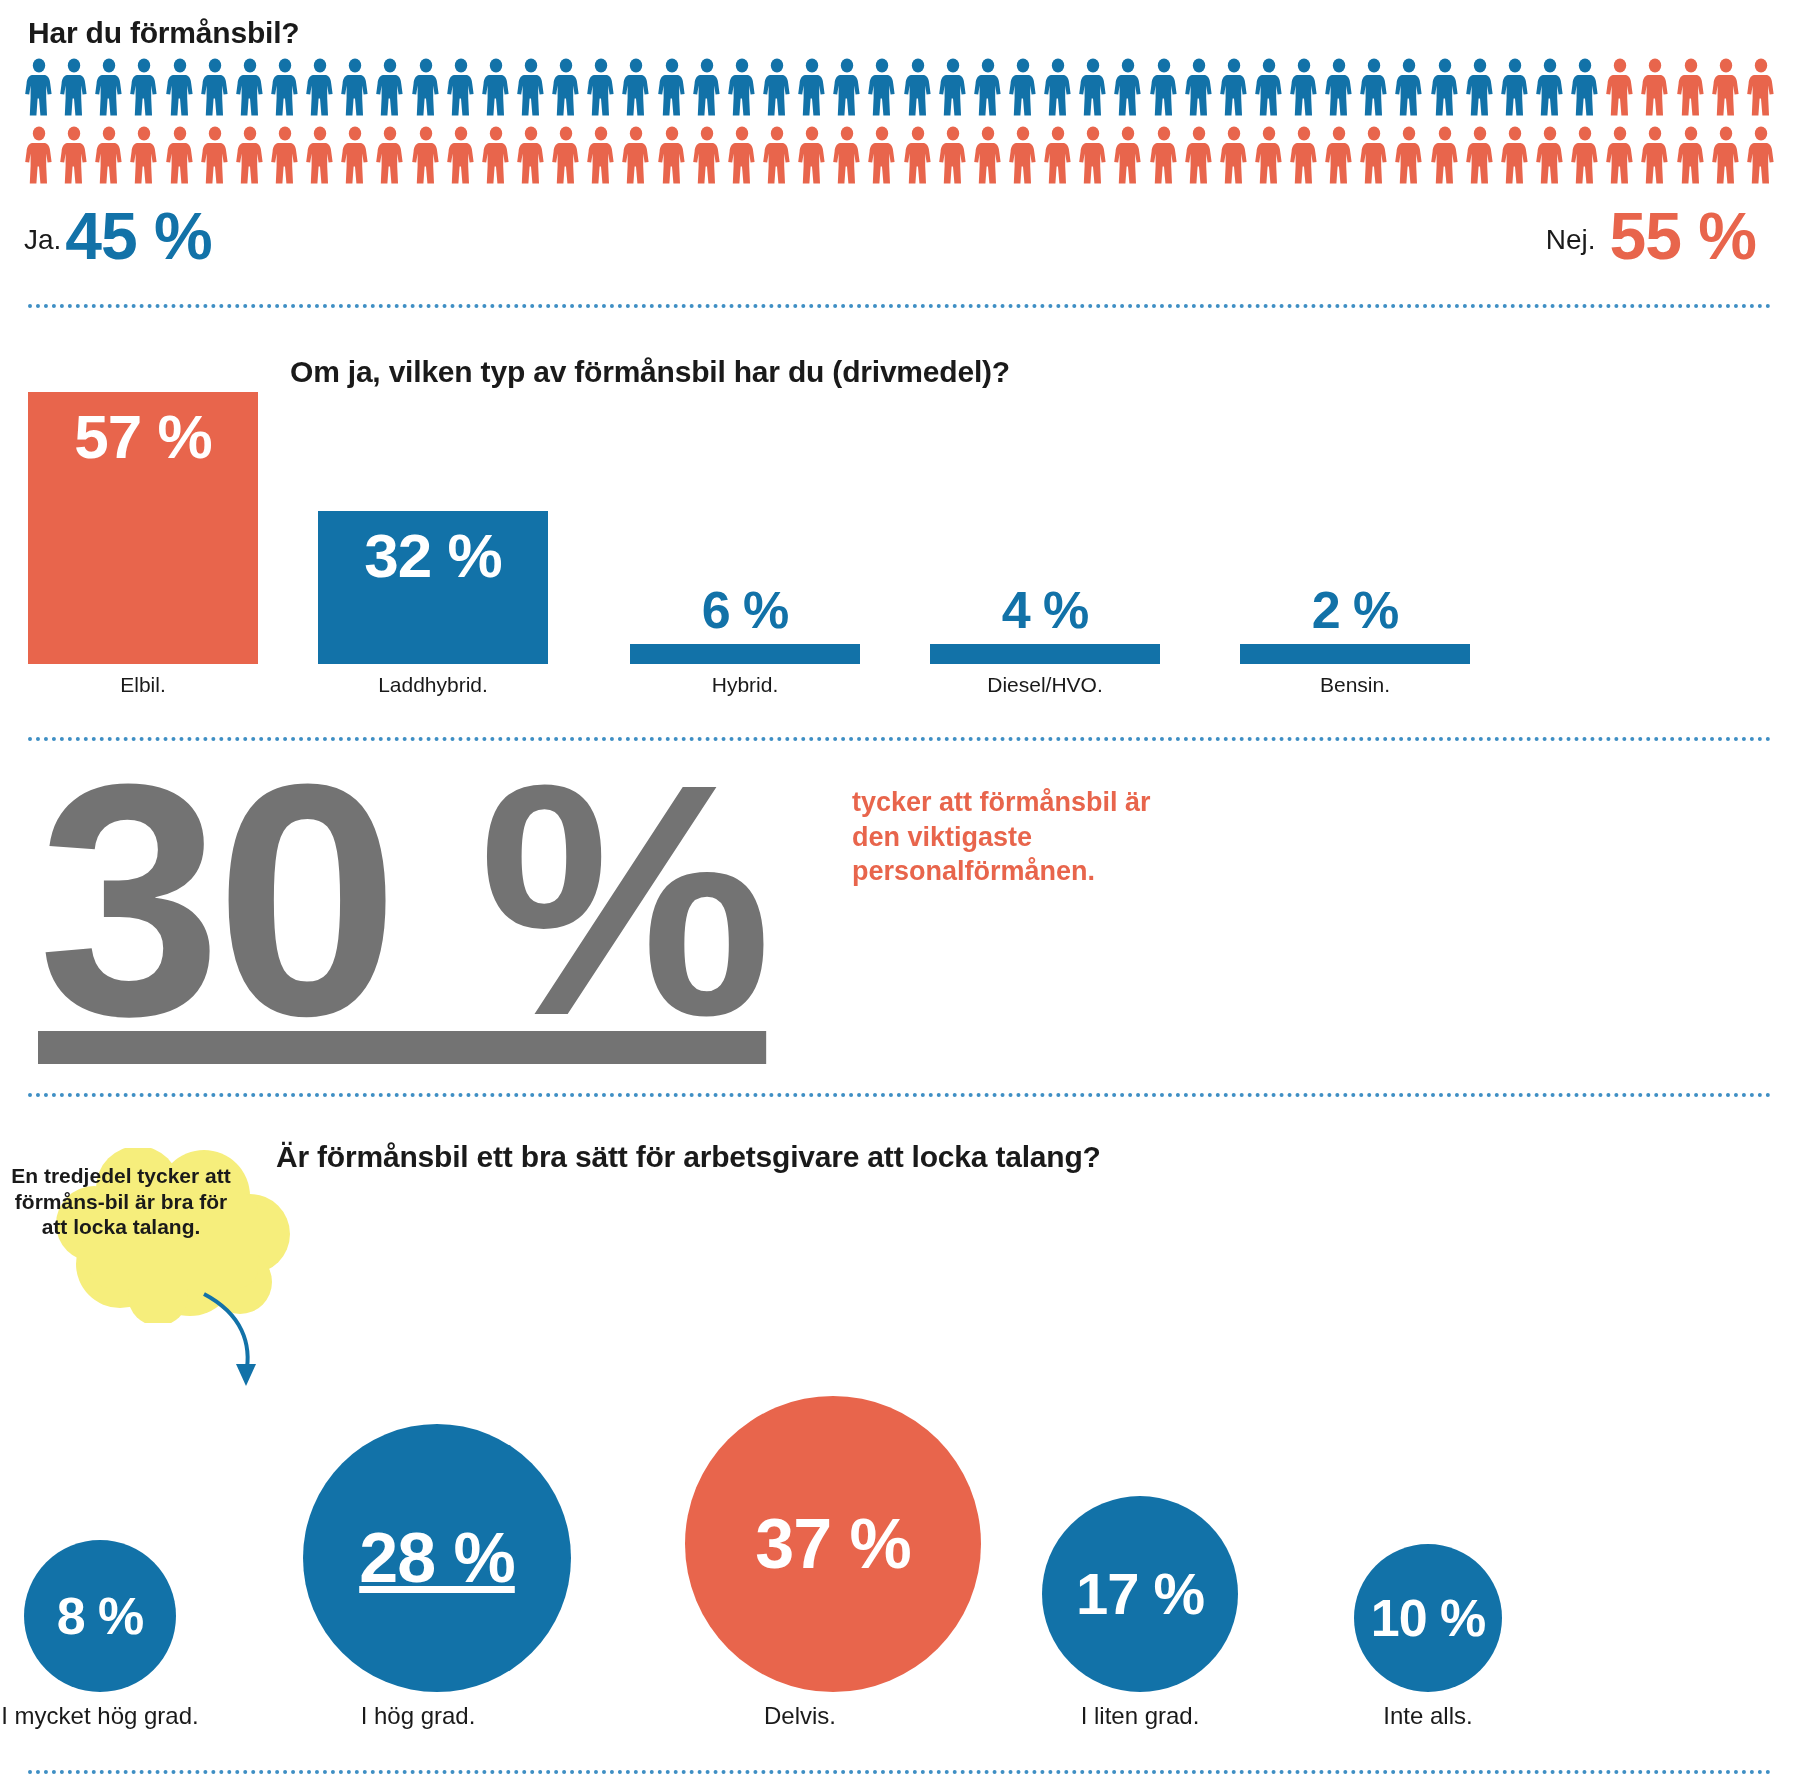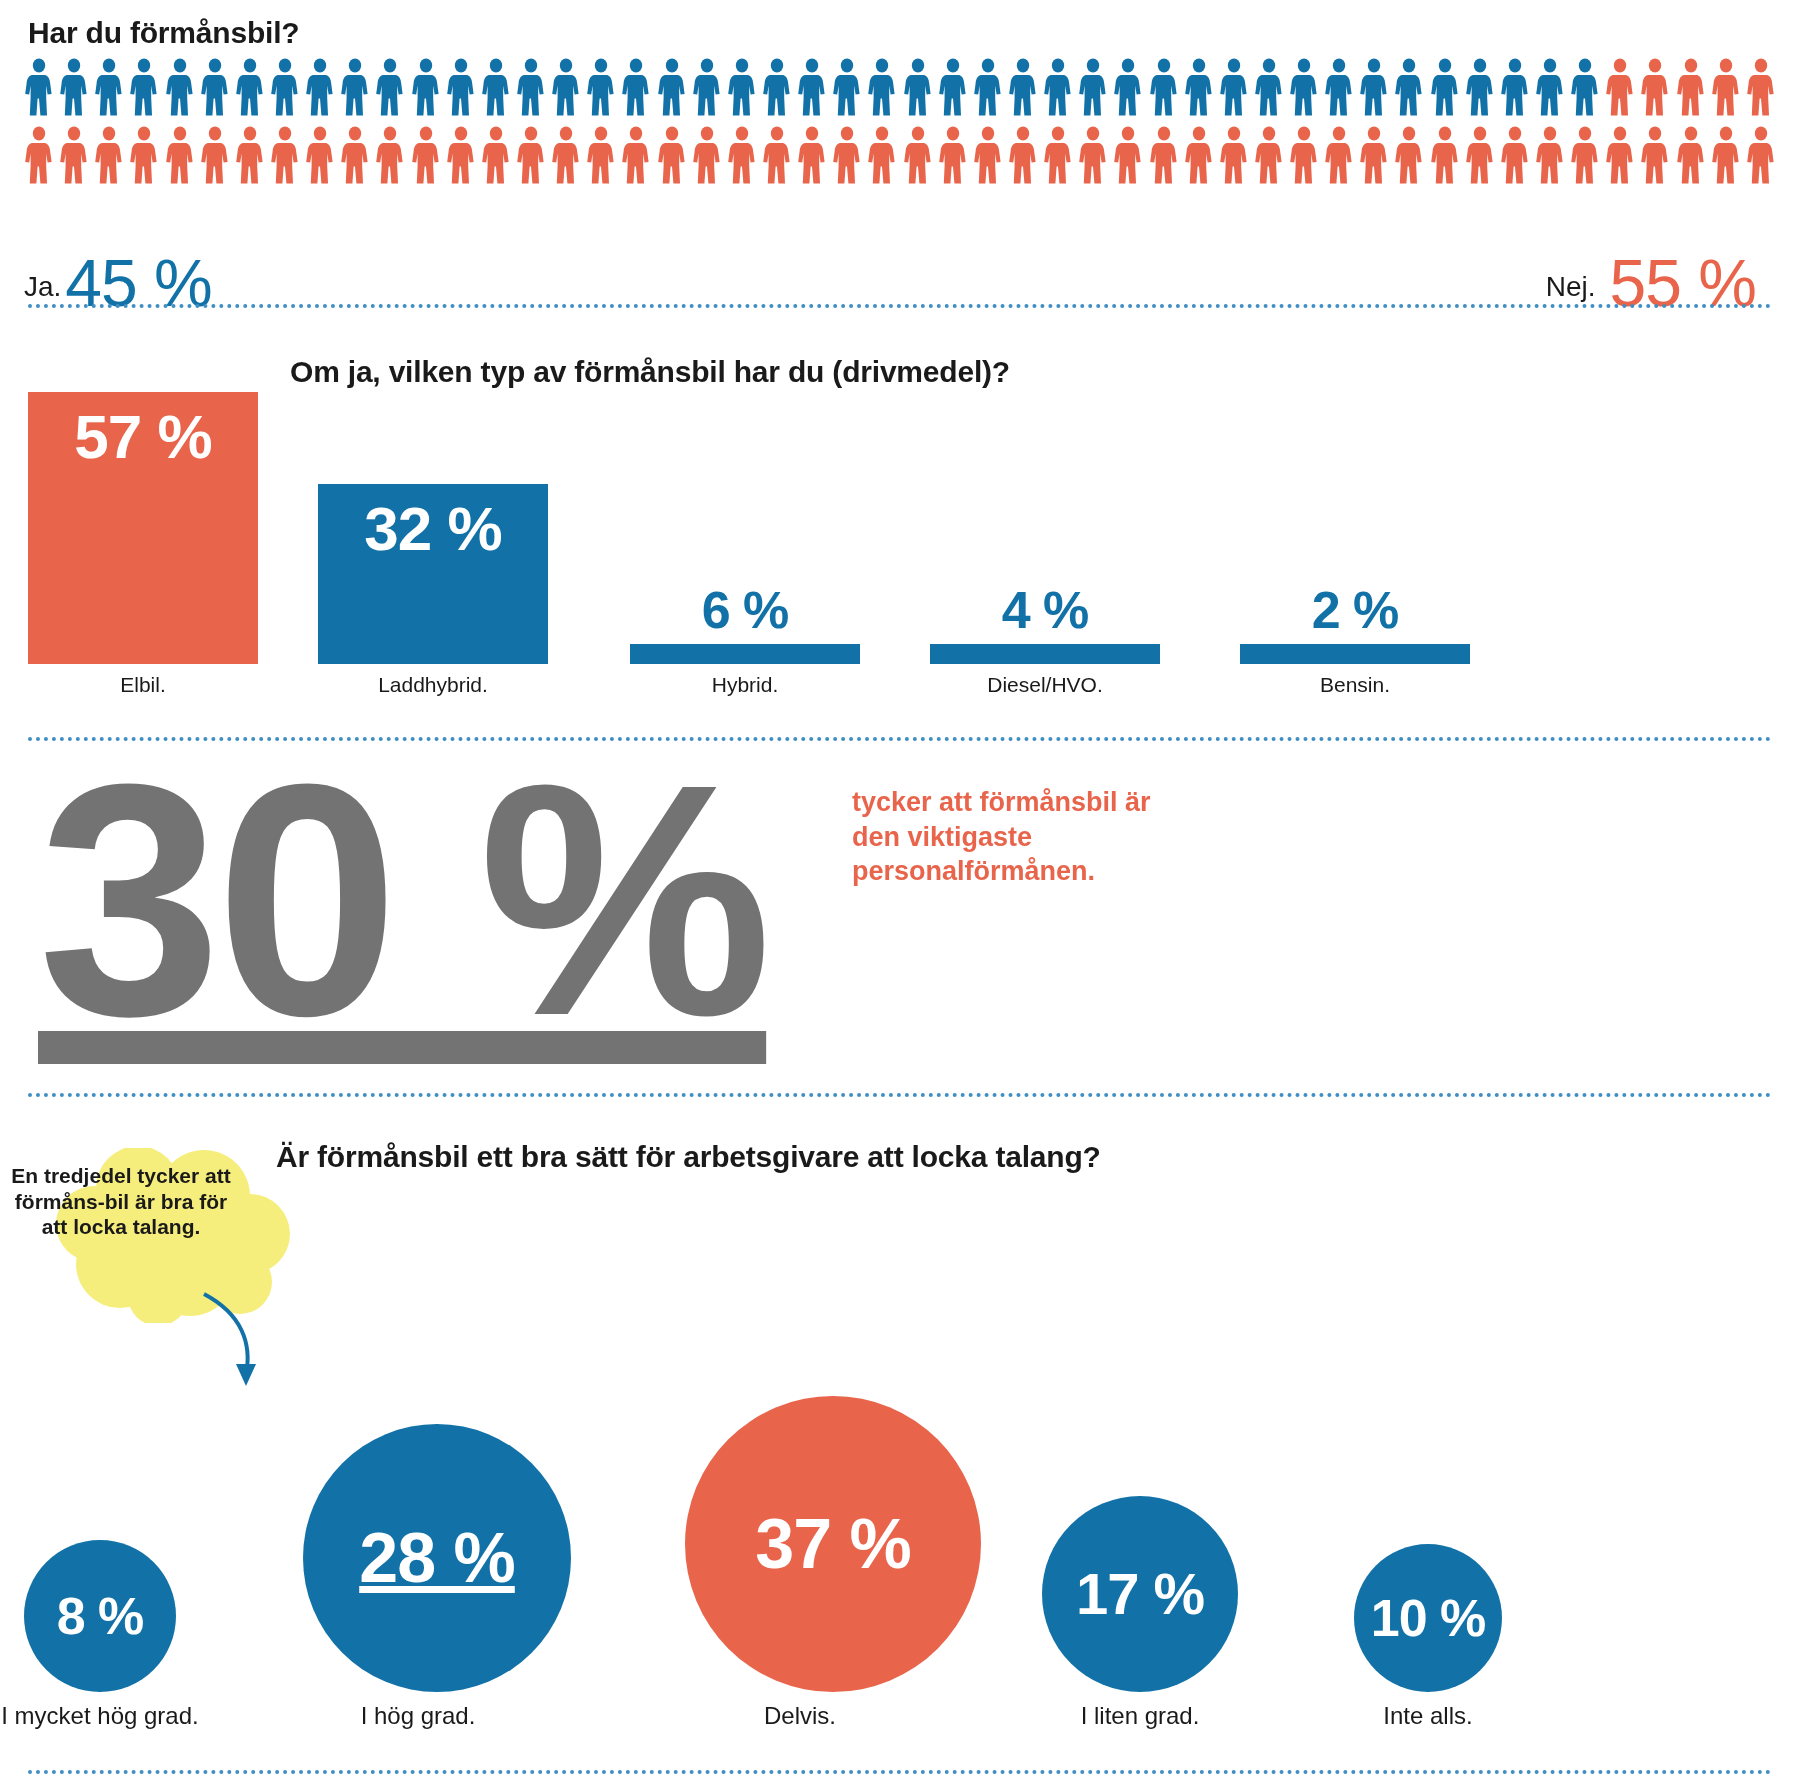--- a/index.html
+++ b/index.html
@@ -76,24 +76,23 @@
     gap:14px;
   }
   .yn-label{
     font-size:28px;
     font-weight:normal;
     color:#1a1a1a;
     padding-bottom:12px;
   }
   .yn-value{
     font-size:66px;
-    font-weight:normal;
+    font-weight:bold;
     line-height:0.95;
     letter-spacing:-1px;
-    margin-top:47px;
   }
   .c-blue{color:#1272A8;}
   .c-orange{color:#E8654C;}
 
   
   #div1{top:304px;}
   #s2-title{position:absolute;left:290px;top:355px;}
 
   .bars{
     position:absolute;
@@ -855,21 +854,21 @@
   <div class="sect-title" id="s2-title">Om ja, vilken typ av förmånsbil har du (drivmedel)?</div>
 
   <div class="bars" id="bars-container">
       <div class="bar-col" style="left:28px;">
         <div class="bar-rect" style="height:272px;background:#E8654C;">
           <span class="bar-val-in">57 %</span>
         </div>
         <div class="bar-label">Elbil.</div>
       </div>
       <div class="bar-col" style="left:318px;">
-        <div class="bar-rect" style="height:180px;background:#1272A8;">
+        <div class="bar-rect" style="height:153px;background:#1272A8;">
           <span class="bar-val-in">32 %</span>
         </div>
         <div class="bar-label">Laddhybrid.</div>
       </div>
       <div class="bar-col" style="left:630px;">
         <div class="bar-val-out">6 %</div>
         <div class="bar-rect thin" style="height:20px;background:#1272A8;"></div>
         <div class="bar-label">Hybrid.</div>
       </div>
       <div class="bar-col" style="left:930px;">

